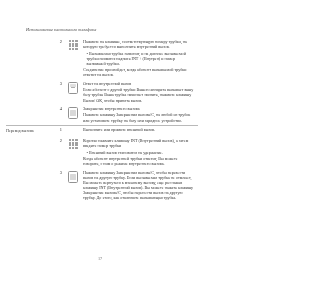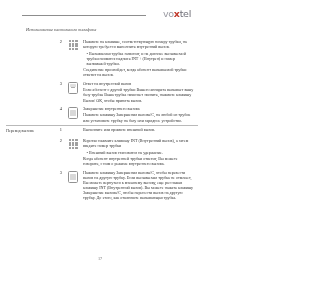--- a/index.html
+++ b/index.html
@@ -137,24 +137,20 @@
     text-align:center;
     font-size:4.2px;
     color:#6a6a6a;
   }
 </style>
 </head>
 <body>
 
 <div class="page">
 
-  <div class="header">
-    <div class="header-rule"></div>
-    <div class="logo"><span>vo</span><span class="lx">x</span><span class="lt">tel</span></div>
-  </div>
 
   <div class="caption">Использование настольного телефона</div>
 
   <div class="tbl" id="tbl">
       <div class="sec">
         <div class="row">
           <div class="c-label"></div>
           <div class="c-num">2</div>
           <div class="c-icon">
             <div class="ico-keypad">

